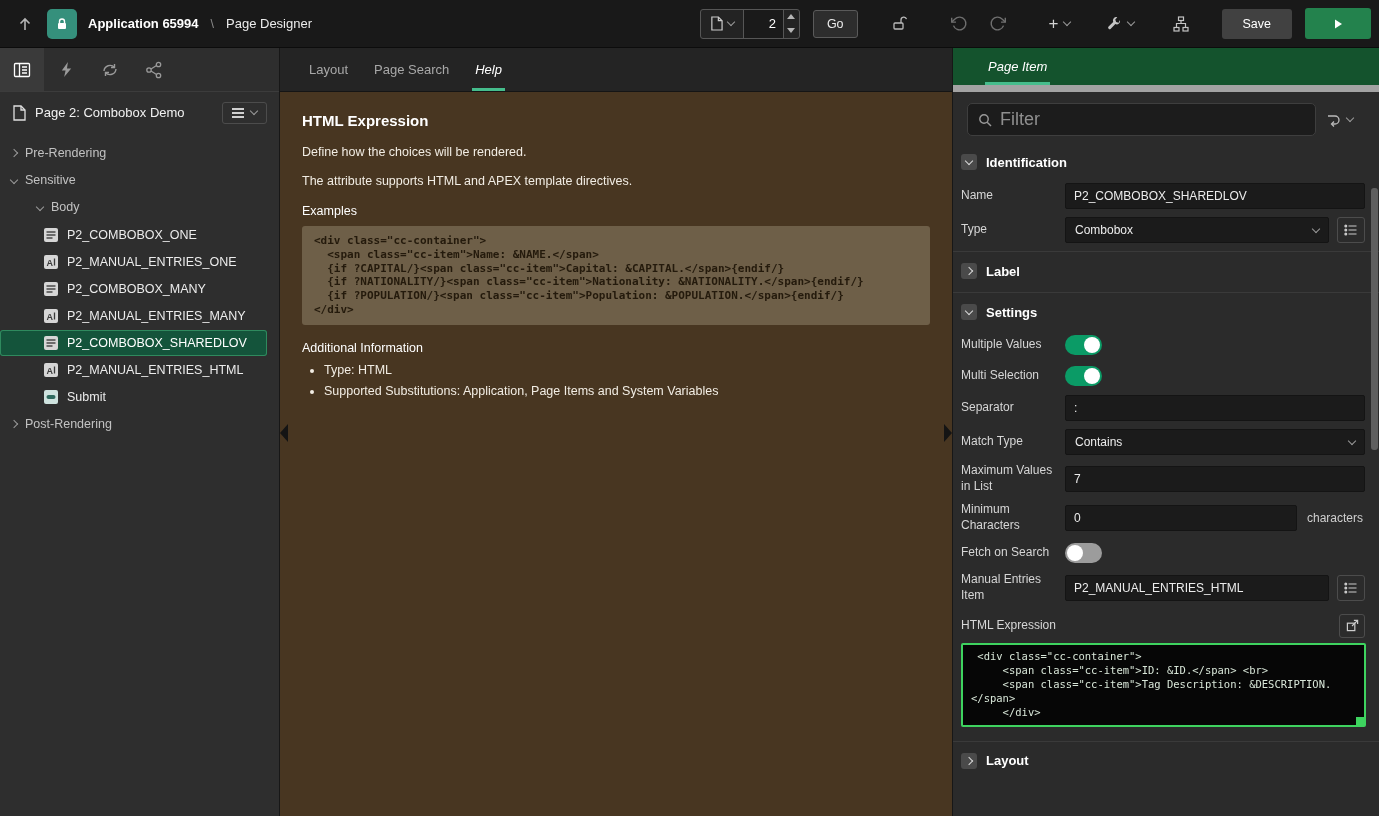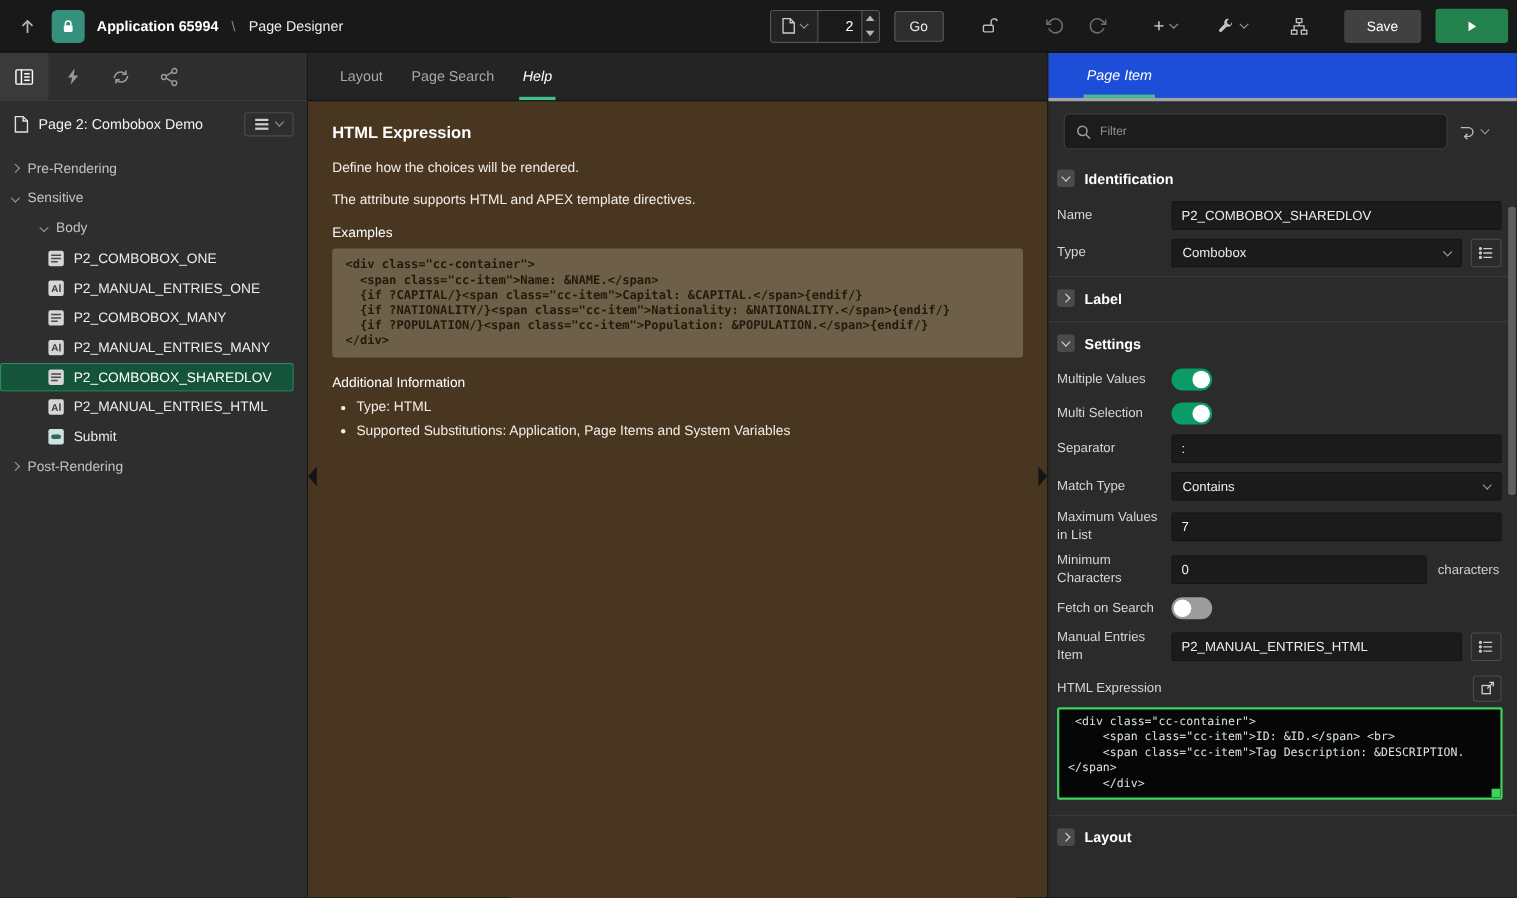--- a/index.html
+++ b/index.html
@@ -87,27 +87,27 @@
   .help-h2 { font-size:12.5px; font-weight:normal; color:#fff; margin:16px 0 8px; }
   .code-block { background:#6e5f48; color:#241a0c; border-radius:3px; padding:8px 12px;
     font-family:"DejaVu Sans Mono", monospace; font-size:11px; font-weight:bold;
     line-height:13.8px; white-space:pre; overflow:hidden; margin-bottom:10px; }
   .help-ul { margin:6px 0 0 22px; }
   .help-ul li { margin-bottom:7px; font-size:12.5px; }
 
   
   .rpanel { width:427px; background:#2b2b2b; border-left:1px solid #171717; position:relative;
     display:flex; flex-direction:column; overflow:hidden; }
-  .r-tabbar { height:44px; background:#1d4ed8; display:flex; align-items:stretch;
-    padding-left:22px; border-bottom:3px solid #a3a3a3; flex-shrink:0; }
+  .r-tabbar { height:44px; background:#14532d; display:flex; align-items:stretch;
+    padding-left:22px; border-bottom:7px solid #a3a3a3; flex-shrink:0; }
   .filter-row { display:flex; align-items:center; padding:11px 26px 9px 14px; gap:10px; }
   .filter-box { flex:1; height:33px; background:#1c1c1c; border:1px solid #3e3e3e;
     border-radius:5px; display:flex; align-items:center; padding:0 10px; gap:8px; }
   .filter-box input { background:transparent; border:none; outline:none; color:#e8e8e8;
-    font-size:11px; width:100%; }
+    font-size:18px; width:100%; }
   .filter-box input::placeholder { color:#8f8f8f; }
   .jump-btn { display:flex; align-items:center; gap:5px; cursor:pointer; }
 
   .sec-hdr { display:flex; align-items:center; gap:9px; padding:9px 8px; font-weight:bold;
     font-size:13px; color:#fff; cursor:pointer; }
   .sec-hdr.bordered { border-top:1px solid #3a3a3a; margin-top:4px; padding-top:11px; }
   .sec-icn { width:16px; height:16px; border-radius:3px; background:#4a4a4a; display:flex;
     align-items:center; justify-content:center; flex-shrink:0; }
   .sec-icn .chev { border-color:#d8d8d8; margin:0; }
   .sec-icn .chev.down { transform:rotate(45deg); margin-top:-2px; }

